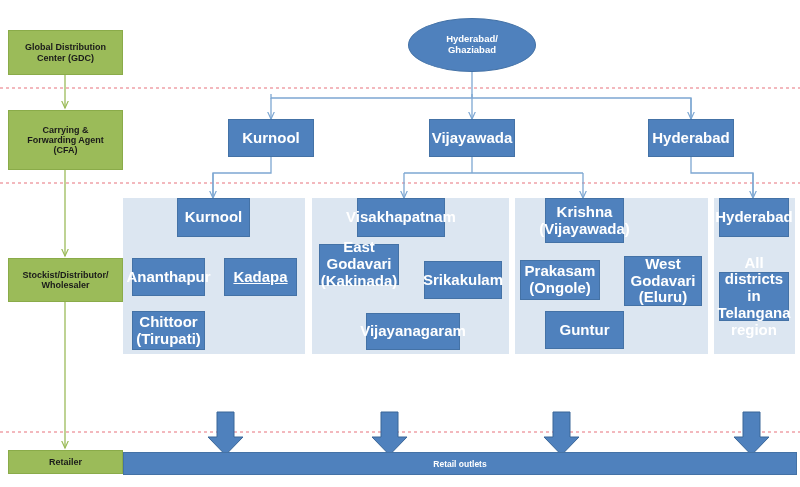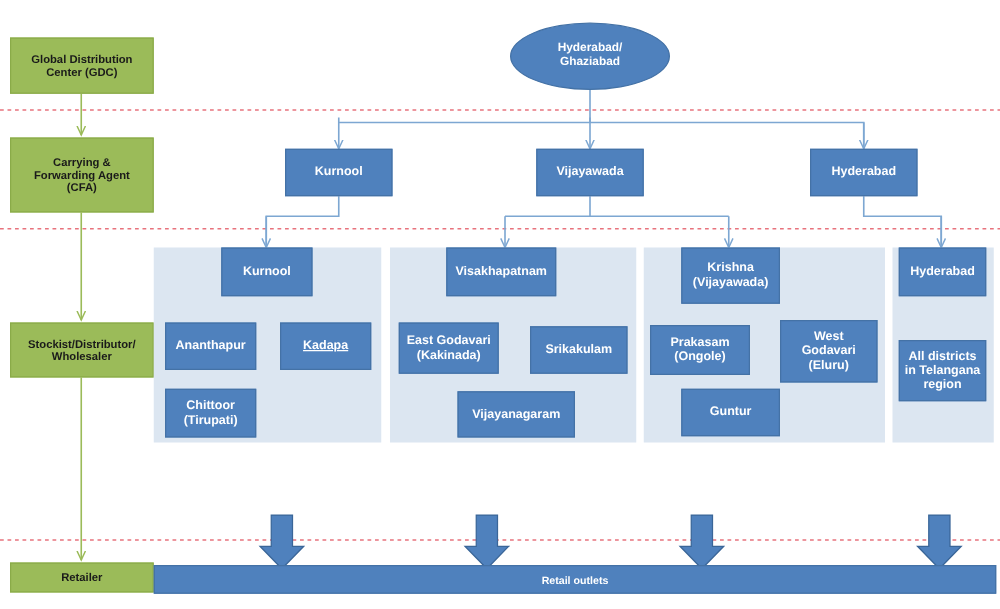--- a/index.html
+++ b/index.html
@@ -25,21 +25,21 @@
     border:1px solid #8aab49;
     color:#1a1a1a;
     font-weight:bold;
     font-size:9px;
   }
   .blue{
     background:#4f81bd;
     border:1px solid #4472a6;
     color:#ffffff;
     font-weight:bold;
-    font-size:10px;
+    font-size:15px;
   }
   .ellipse{
     background:#4f81bd;
     border:1px solid #4472a6;
     border-radius:50%;
     color:#ffffff;
     font-weight:bold;
     font-size:9.5px;
   }
   .panel{
@@ -185,21 +185,21 @@
       <span>Chittoor</span>
       <span>(Tirupati)</span>
     </span>
   </div>
 
   <div class="panel" style="left:312px;top:198px;width:197px;height:156px;"></div>
 
   <div class="node blue" style="left:357px;top:198px;width:88px;height:39px;">
     <span>Visakhapatnam</span>
   </div>
-  <div class="node blue" style="left:319px;top:258px;width:80px;height:41px;align-items:center;">
+  <div class="node blue" style="left:319px;top:244px;width:80px;height:41px;align-items:center;">
     <span>
       <span>East Godavari</span>
       <span>(Kakinada)</span>
     </span>
   </div>
   <div class="node blue" style="left:366px;top:313px;width:94px;height:37px;">
     <span>Vijayanagaram</span>
   </div>
   <div class="node blue" style="left:424px;top:261px;width:78px;height:38px;">
     <span>Srikakulam</span>

